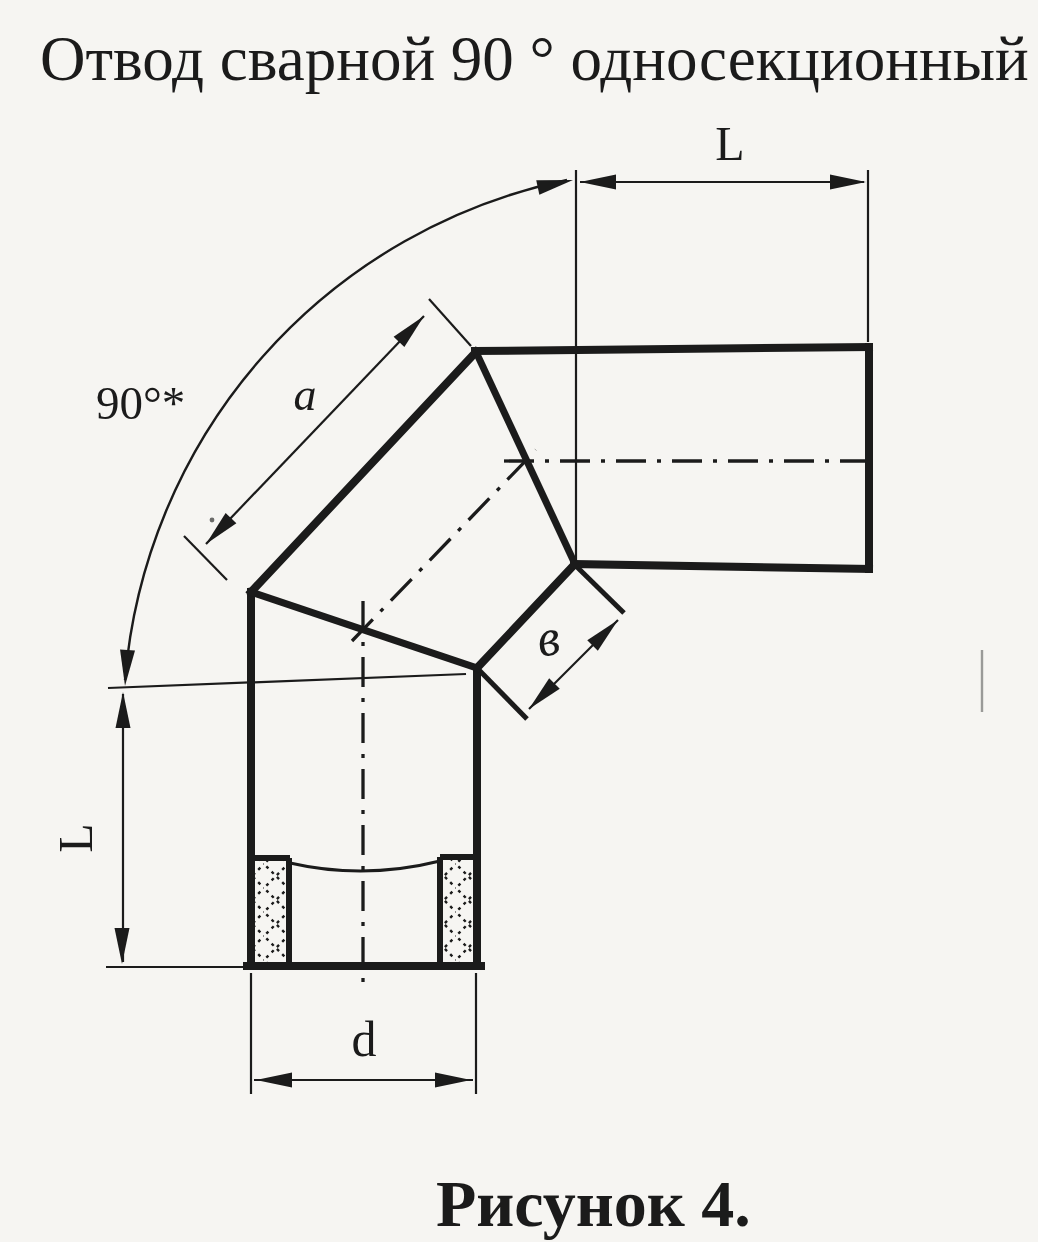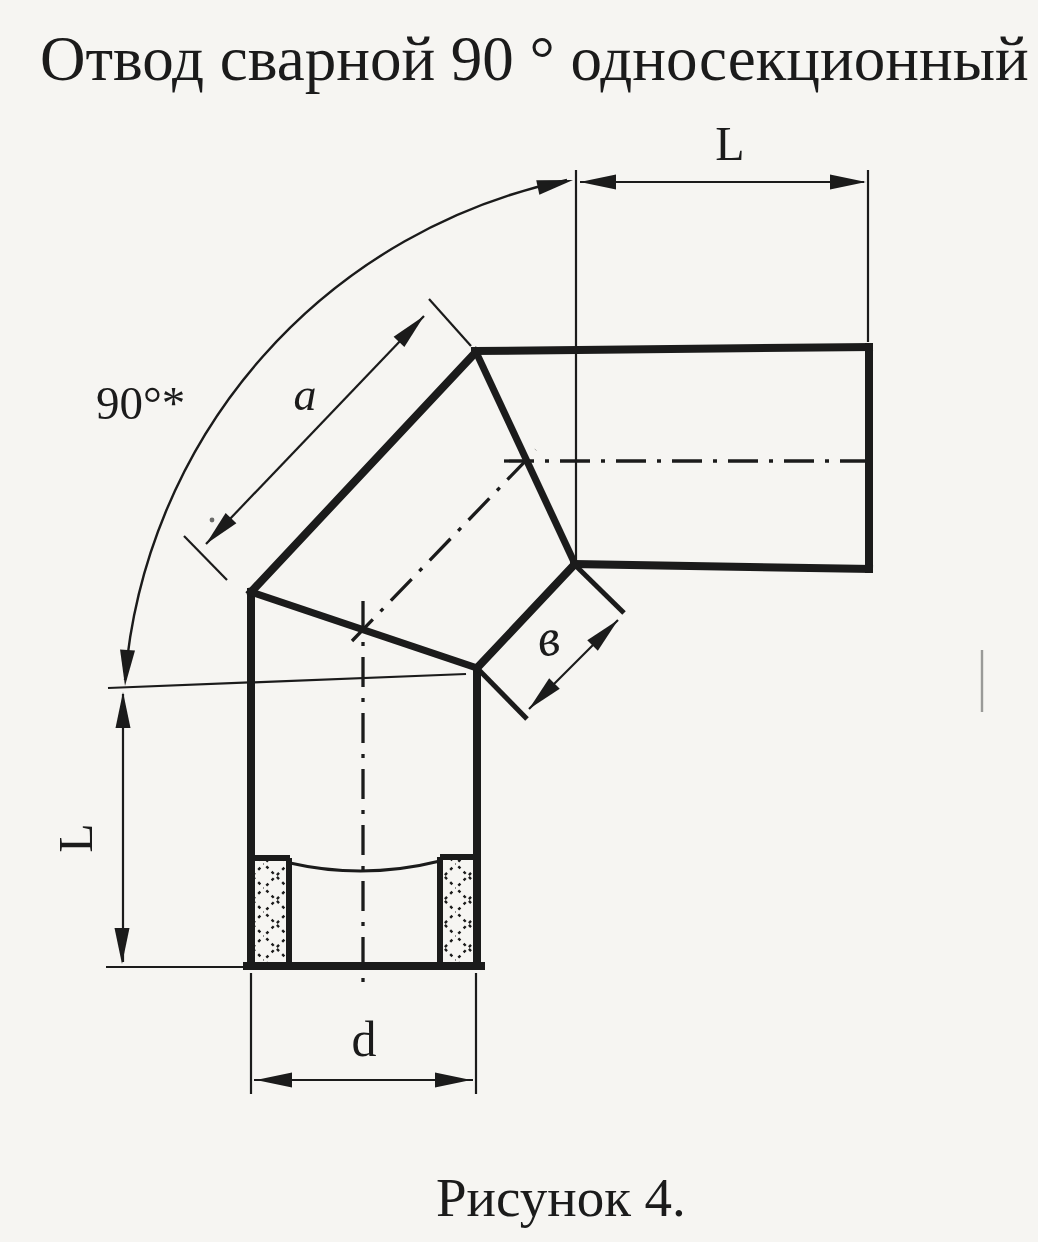--- a/index.html
+++ b/index.html
@@ -12,21 +12,21 @@
     position: relative;
     overflow: hidden;
   }
   .title {
     position:absolute; left:40px; top:23px;
     font-size:63px; font-weight:400; letter-spacing:0px;
     white-space:nowrap; color:var(--ink);
   }
   .caption {
     position:absolute; left:436px; top:1166px;
-    font-size:55px; color:var(--ink); white-space:nowrap;
+    font-size:66px; color:var(--ink); white-space:nowrap;font-weight:bold;
   }
   svg.drawing { position:absolute; left:0; top:0; color:var(--ink); }
   svg text {
     font-family:"Liberation Serif","DejaVu Serif",serif;
     fill:var(--ink);
   }
 </style>
 </head>
 <body>
 

